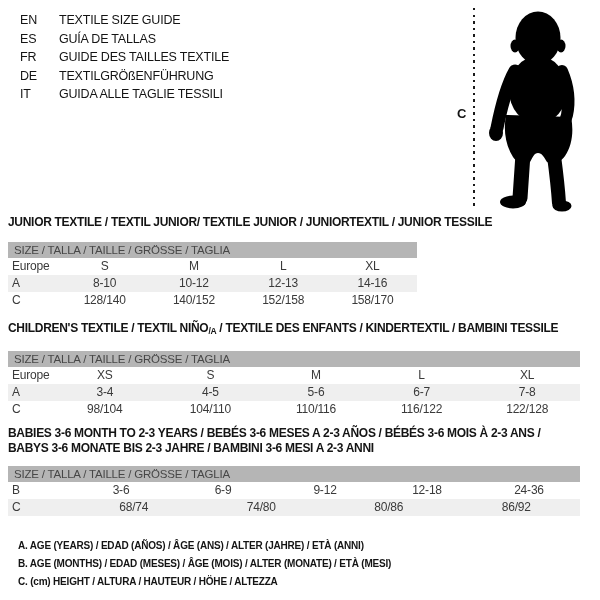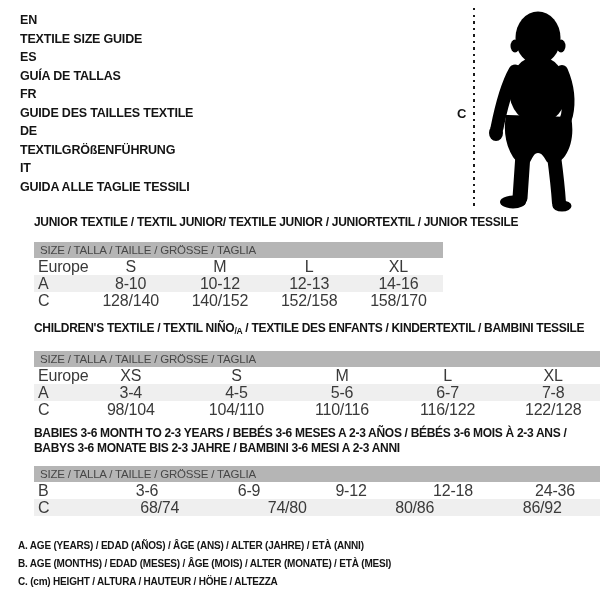--- a/index.html
+++ b/index.html
@@ -3,45 +3,45 @@
 <meta charset="utf-8">
 <style>
   html,body { margin:0; padding:0; background:#fff; }
   .page {
     position:relative; width:600px; height:600px; background:#ffffff;
     font-family:"Liberation Sans", sans-serif; color:#141414; overflow:hidden;
   }
 
   
   .langs { position:absolute; left:20px; top:11px; }
-  .lang-row { display:flex; line-height:18.5px; font-size:12.5px; font-weight:bold; letter-spacing:-0.2px; color:#141414;flex-direction:column; }
+  .lang-row { display:flex; line-height:18.5px; font-size:12.5px; font-weight:normal; letter-spacing:-0.2px; color:#141414; }
   .lang-code { width:39px; }
 
   
   .figure { position:absolute; left:450px; top:5px; width:150px; height:212px; }
   .c-label { position:absolute; left:7px; top:101px; font-size:13px; font-weight:bold; }
   .dash-line {
     position:absolute; left:23px; top:3px; width:2px; height:202px;
     background:repeating-linear-gradient(to bottom, #1a1a1a 0 2.5px, transparent 2.5px 6.5px);
   }
   .figure svg { position:absolute; left:32px; top:2px; }
 
   
-  .tbl { position:absolute; left:34px; }
+  .tbl { position:absolute; left:8px; }
   .t1 { top:215px; width:409px; }
   .t2 { top:321px; width:572px; }
   .t3 { top:426px; width:572px; }
   .tbl-title { font-size:12px; font-weight:bold; letter-spacing:-0.3px; line-height:14.5px; color:#141414; white-space:nowrap; }
   .sub { font-size:8.5px; vertical-align:-2px; }
   .size-bar {
     margin-top:12px; height:16px; line-height:16px; background:#b5b5b5;
     color:#474747; font-size:11.5px; padding-left:6px; letter-spacing:-0.2px;
   }
   .t3 .size-bar { margin-top:11px; }
-  .row { display:flex; height:17px; line-height:17px; font-size:16px; color:#3a3a3a; letter-spacing:-0.2px; }
+  .row { display:flex; height:17px; line-height:17px; font-size:12px; color:#3a3a3a; letter-spacing:-0.2px; }
   .row.shaded { background:#efefef; }
   .lbl { padding-left:4px; }
   .t1 .lbl { width:48px; }
   .t2 .lbl { width:40px; }
   .t3 .lbl { width:58px; }
   .cell { flex:1; text-align:center; }
 
   
   .legend { position:absolute; left:18px; top:537px; font-size:10px; font-weight:bold; line-height:18px; letter-spacing:-0.2px; color:#141414; }
 </style>

